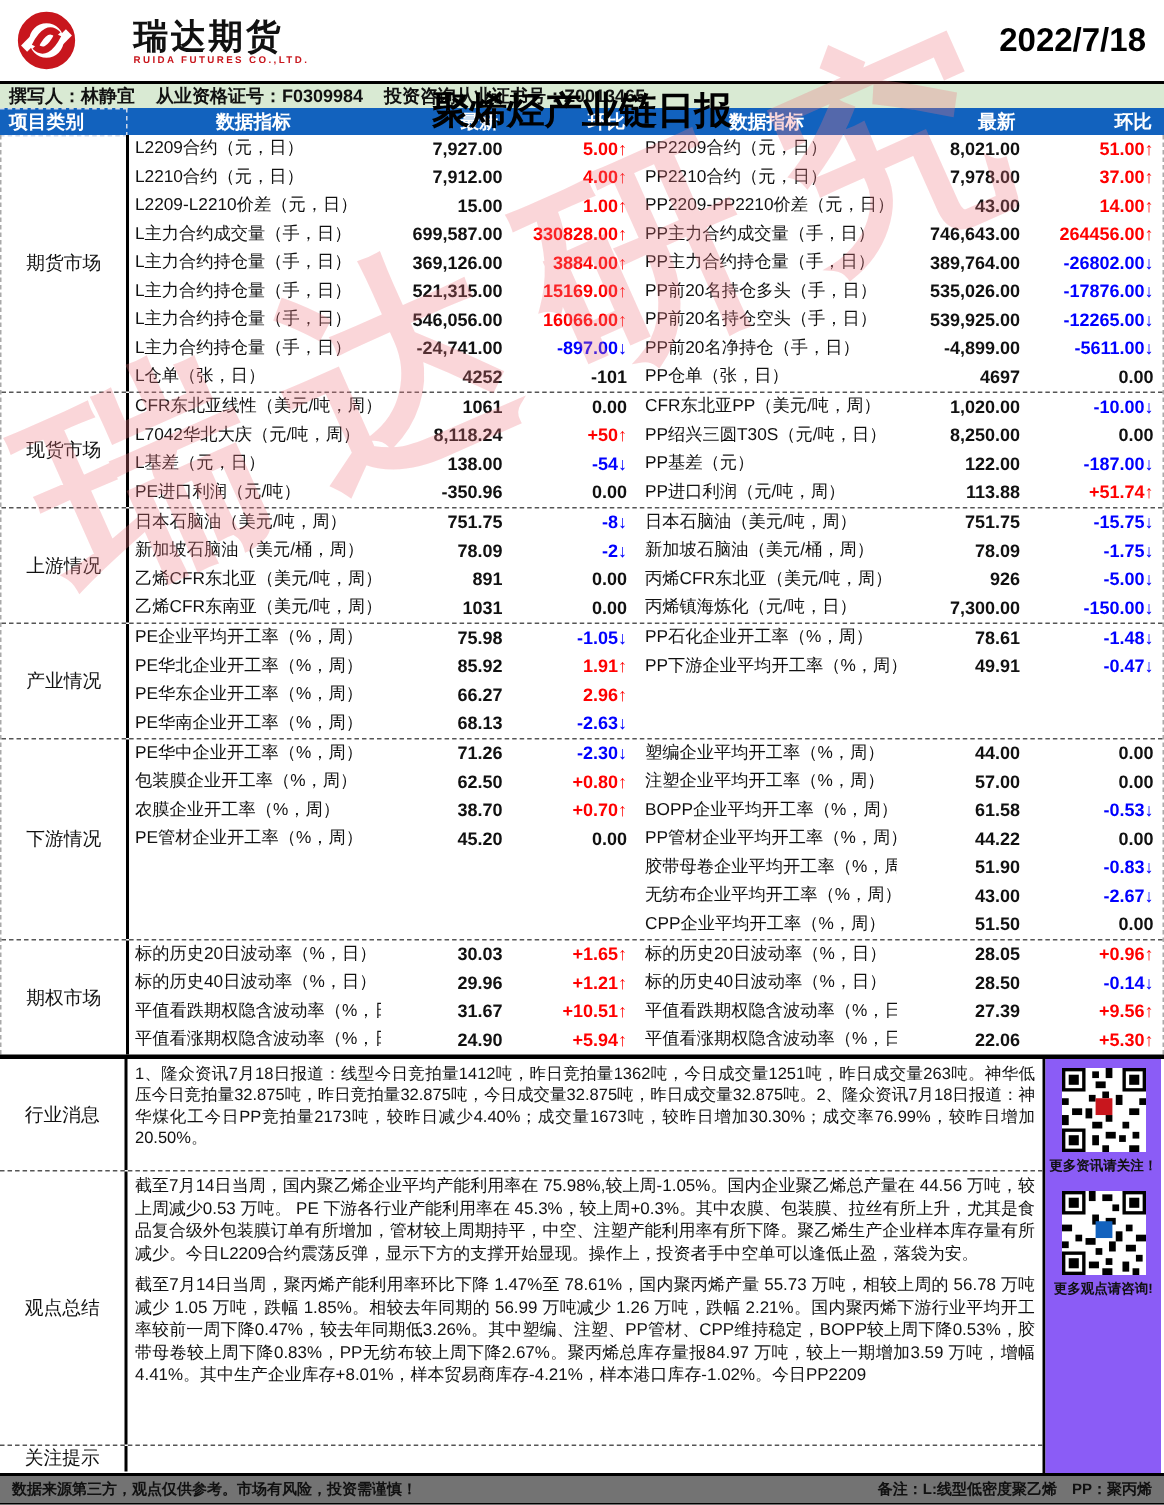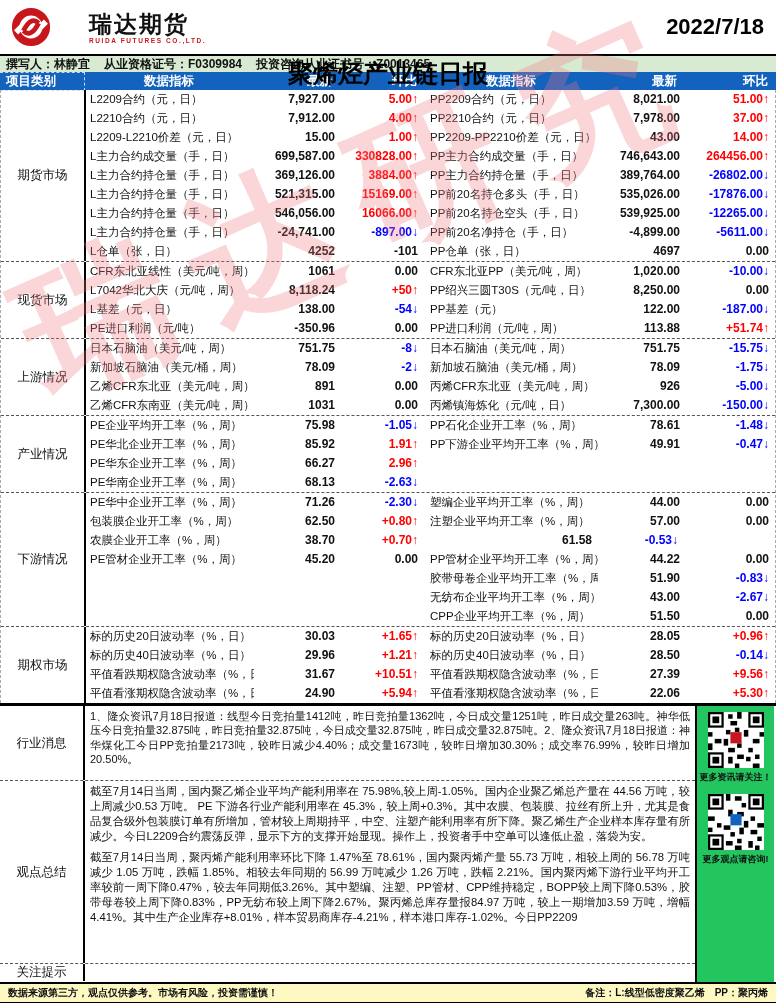--- a/index.html
+++ b/index.html
@@ -46,26 +46,26 @@
   .band + .band { border-top:1.5px dashed #555; }
   .band .blabel { width:85px; min-width:85px; border-right:2px solid #000; display:flex; align-items:center; justify-content:center; font-size:12.5px; color:#111; }
   .band .btext { flex:1; padding:3px 5px 0 5px; font-size:11px; line-height:14.3px; color:#111; text-align:justify; overflow:hidden; }
   #news-band { height:74px; }
   #summary-band { height:183px; }
   #summary-band .btext p { margin-bottom:6px; font-size:11.3px; line-height:15px; }
   #watch-band { height:19px;flex-direction:column; }
   #watch-band .btext { padding-top:2px; font-size:11.5px; line-height:15px; }
 
   
-  #bright { width:77px; padding-top:6px; display:flex; flex-direction:column; align-items:center; background:#22c55e; }
+  #bright { width:77px; padding-top:6px; display:flex; flex-direction:column; align-items:center; background:#8b5cf6; }
   .qr { width:56px; height:56px; }
   .qrcap { font-size:9px; font-weight:700; color:#111; margin:3px 0 10px 0; white-space:nowrap; }
 
   
-  #footer { height:20px; background:#fef9c3; border-top:2px solid #000; display:flex; align-items:center; justify-content:space-between; padding:0 8px; font-size:10px; font-weight:700; color:#111; white-space:nowrap; }
+  #footer { height:20px; background:#737373; border-top:2px solid #000; display:flex; align-items:center; justify-content:space-between; padding:0 8px; font-size:10px; font-weight:700; color:#111; white-space:nowrap; }
   #bottombar { height:4px; background:#000; }
 
   
   #wm { position:absolute; left:30px; top:250px; width:760px; z-index:3; pointer-events:none;
         transform:rotate(-24deg); transform-origin:left center;
         font-size:150px; font-weight:900; letter-spacing:30px; color:rgba(238,120,130,0.30); white-space:nowrap; }
 </style>
 </head>
 <body>
 
@@ -312,20 +312,21 @@
             <div class="cell val">62.50</div>
             <div class="cell chg up">+0.80↑</div>
             <div class="cell lbl">注塑企业平均开工率（%，周）</div>
             <div class="cell val">57.00</div>
             <div class="cell chg">0.00</div>
           </div>
           <div class="row">
             <div class="cell lbl">农膜企业开工率（%，周）</div>
             <div class="cell val">38.70</div>
             <div class="cell chg up">+0.70↑</div>
+            <div class="cell lbl">BOPP企业平均开工率（%，周）</div>
             <div class="cell val">61.58</div>
             <div class="cell chg down">-0.53↓</div>
           </div>
           <div class="row">
             <div class="cell lbl">PE管材企业开工率（%，周）</div>
             <div class="cell val">45.20</div>
             <div class="cell chg">0.00</div>
             <div class="cell lbl">PP管材企业平均开工率（%，周）</div>
             <div class="cell val">44.22</div>
             <div class="cell chg">0.00</div>

